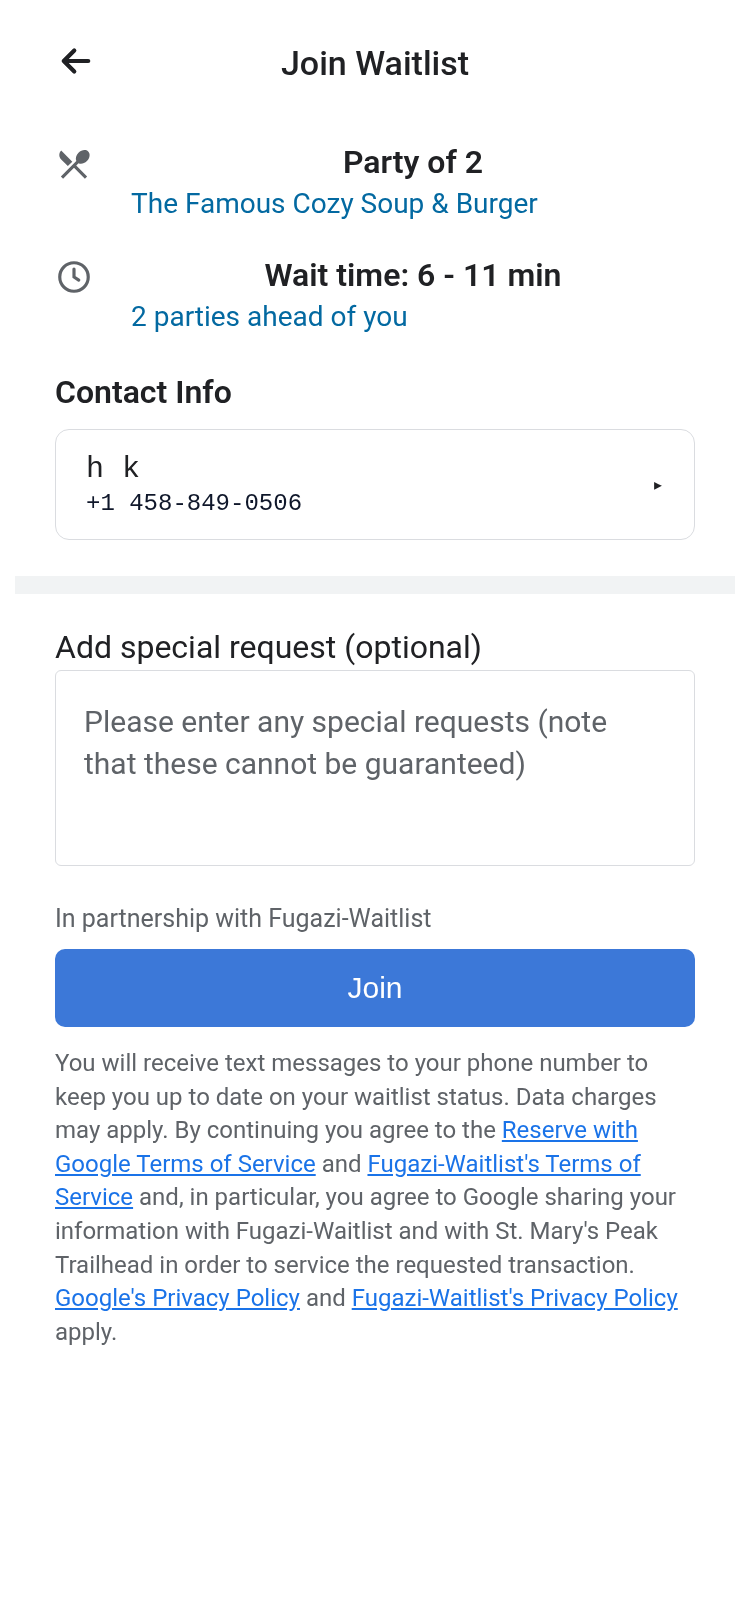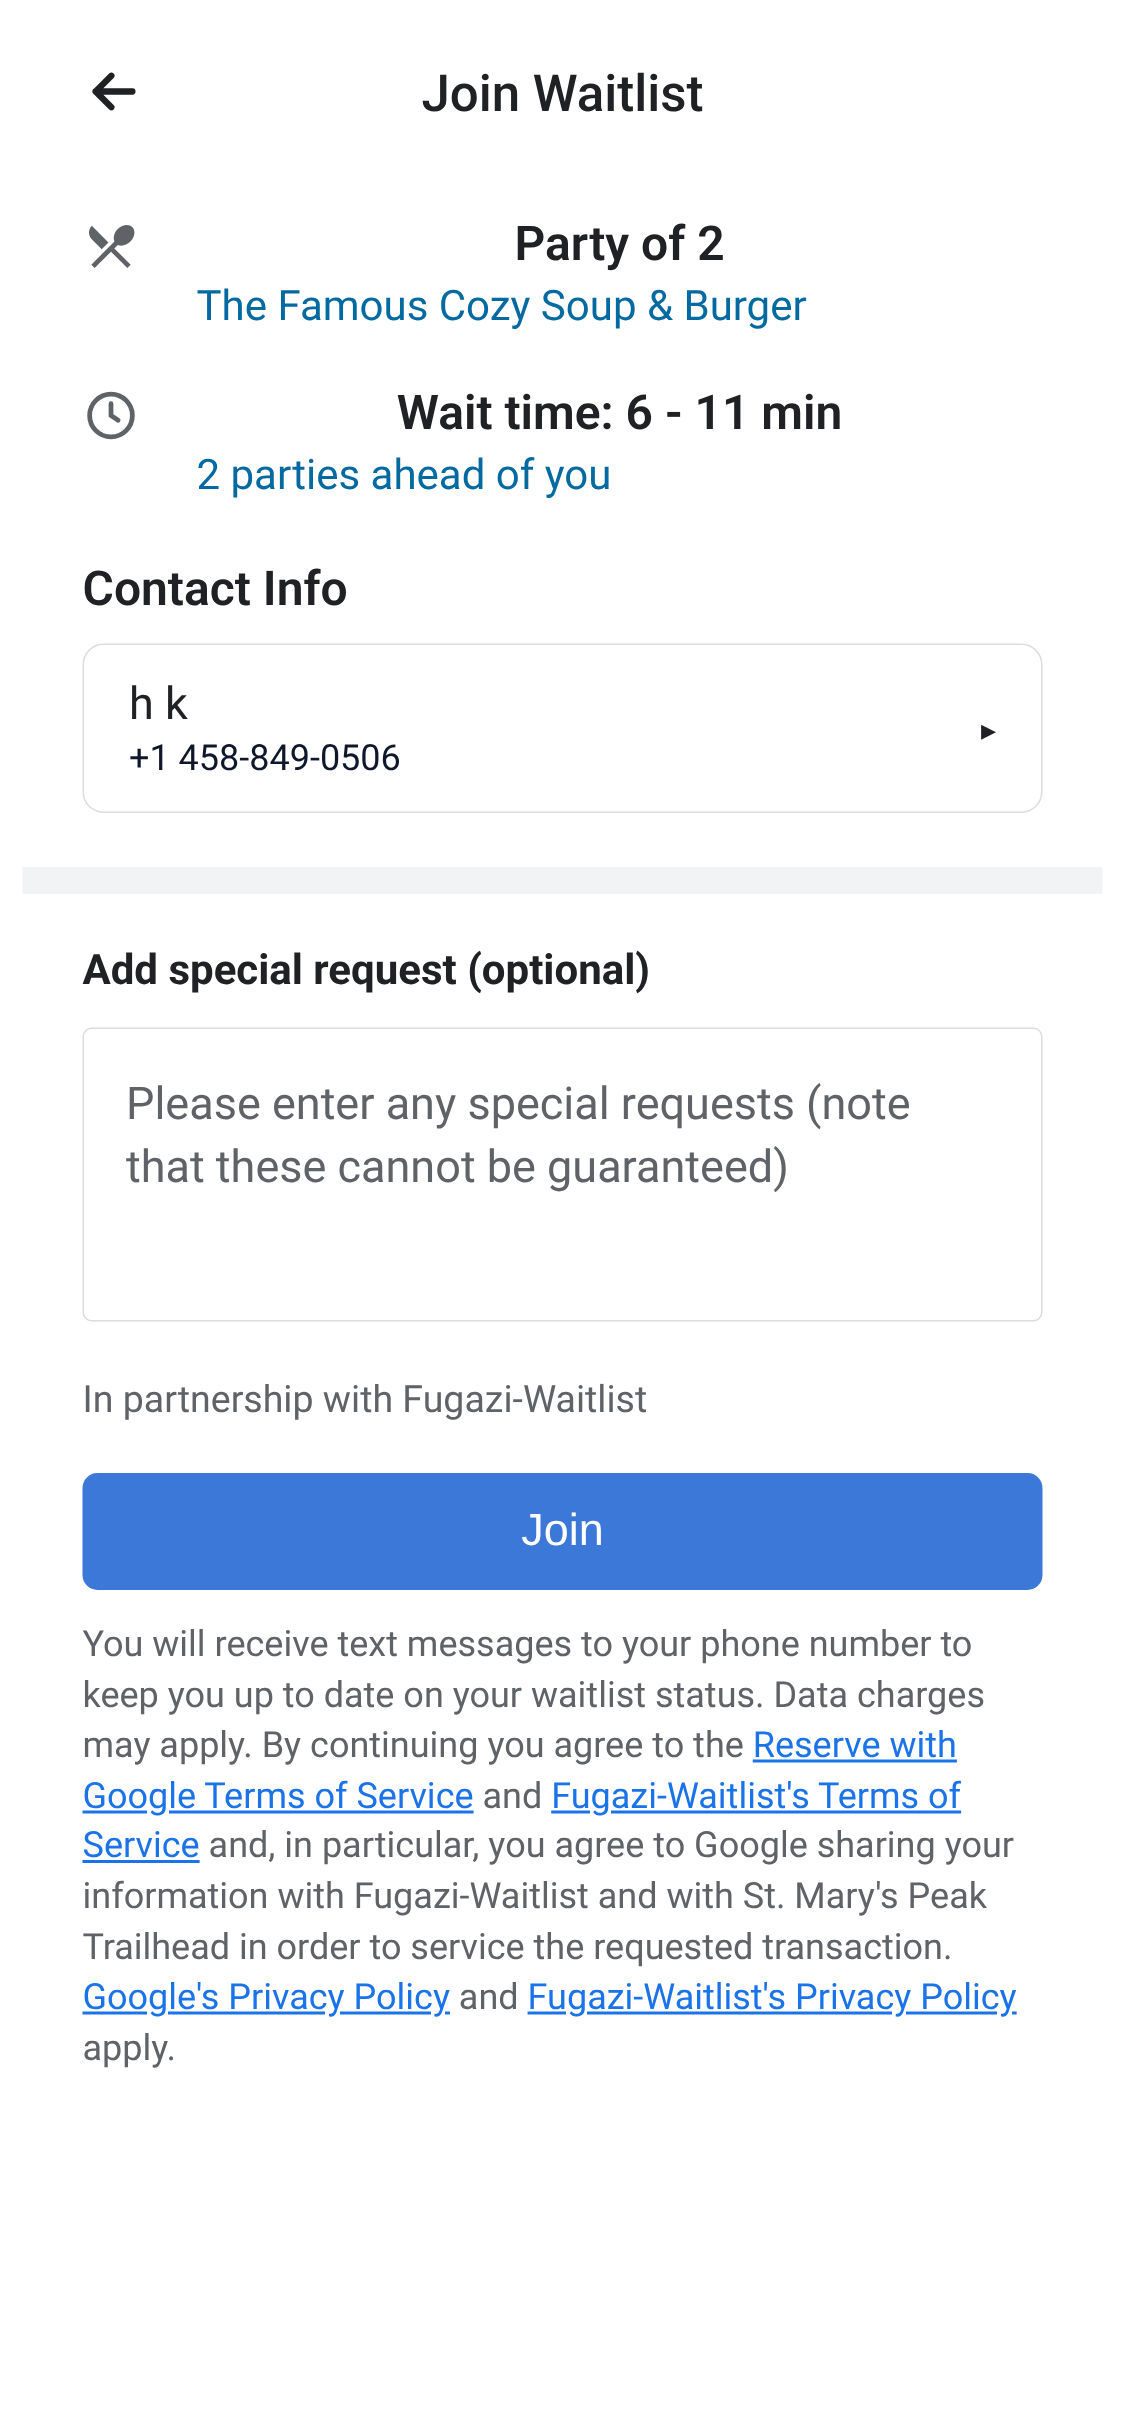--- a/index.html
+++ b/index.html
@@ -80,20 +80,21 @@
       padding: 4px 40px 18px 40px;
     }
     .contact-card {
       margin: 0 40px 36px 40px;
       border: 1px solid #dadce0;
       border-radius: 14px;
       padding: 22px 30px;
       display: flex;
       align-items: center;
       cursor: pointer;
+      font-family: Liberation Mono, monospace;
     }
     .contact-text {
       flex: 1;
     }
     .contact-name {
       font-size: 30px;
       color: #202124;
       margin-bottom: 4px;
     }
     .contact-phone {
@@ -105,24 +106,24 @@
       color: #202124;
     }
     .divider {
       height: 18px;
       background: #f1f3f4;
     }
     .request-section {
       padding: 34px 40px 0 40px;
     }
     .request-heading {
-      font-size: 28px;
-      font-weight: 700;
-      color: #202124;
-      margin-bottom: 22px;
+      font-size: 32px;
+      font-weight: 400;
+      color: #202124;
+      margin-bottom: 4px;
     }
     .request-textarea {
       width: 100%;
       border: 1px solid #dadce0;
       border-radius: 6px;
       padding: 30px 28px;
       font-size: 30px;
       color: #202124;
       font-family: inherit;
       resize: none;
@@ -132,21 +133,21 @@
     .request-textarea::placeholder {
       color: #5f6368;
     }
     .partnership {
       font-size: 25px;
       color: #5f6368;
       padding: 34px 40px 0 40px;
     }
     .join-button {
       display: block;
-      margin: 34px 40px 0 40px;
+      margin: 16px 40px 0 40px;
       background: #3c78d8;
       color: #fff;
       border: none;
       border-radius: 10px;
       padding: 22px 0;
       font-size: 30px;
       font-weight: 400;
       width: calc(100% - 80px);
       cursor: pointer;
       text-align: center;

